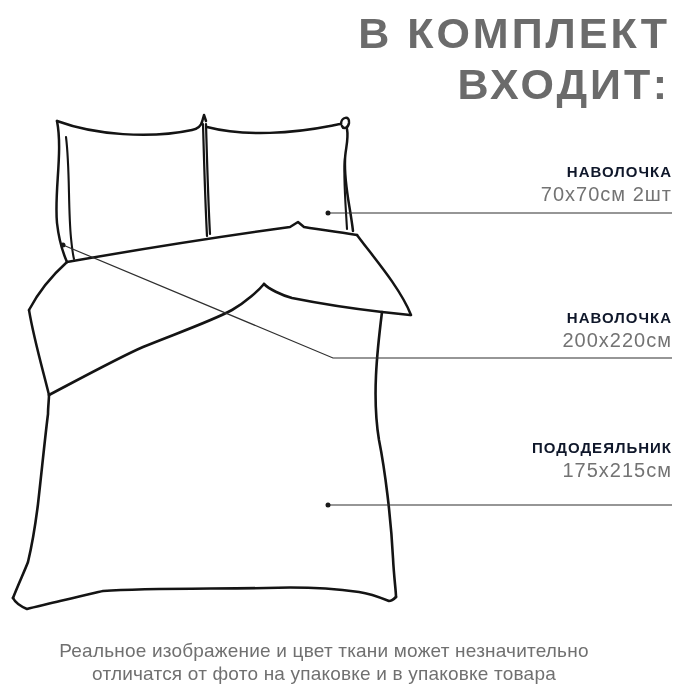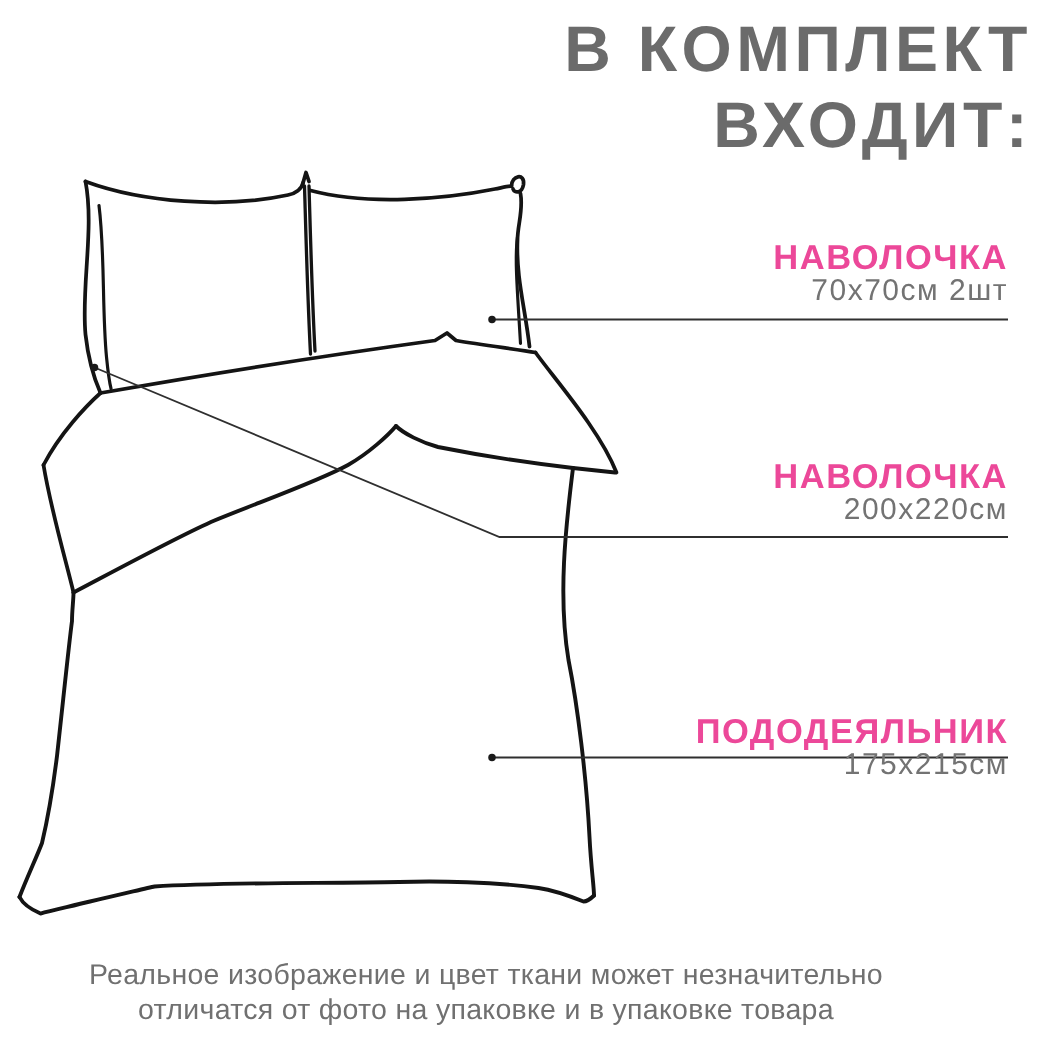--- a/index.html
+++ b/index.html
@@ -12,52 +12,52 @@
     font-family: "Liberation Sans", sans-serif;
   }
   #sketch {
     position: absolute;
     left: 0; top: 0;
     width: 700px; height: 700px;
   }
   .title {
     position: absolute;
     top: 8px;
-    right: 12px;
+    right: 30px;
     text-align: right;
     color: #6b6b6b;
     font-size: 43px;
     font-weight: 700;
     letter-spacing: 3px;
     line-height: 51px;
     white-space: nowrap;
   }
   .label-block {
     position: absolute;
     right: 28px;
     text-align: right;
     white-space: nowrap;
   }
   .label-block .item-name {
-    font-size: 23px;
+    font-size: 15px;
     font-weight: 700;
     letter-spacing: 1px;
-    color: #ec4899;
+    color: #0f172a;
     line-height: 23px;
   }
   .label-block .item-size {
     font-size: 20px;
     font-weight: 400;
     letter-spacing: 1px;
     color: #737373;
     line-height: 23px;
   }
   #label-pillowcase { top: 160px; }
   #label-sheet      { top: 306px; }
-  #label-duvet      { top: 476px; }
+  #label-duvet      { top: 436px; }
   .disclaimer {
     position: absolute;
     left: 0;
     top: 640px;
     width: 648px;
     text-align: center;
     color: #707070;
     font-size: 19px;
     letter-spacing: 0.2px;
     line-height: 22.5px;

